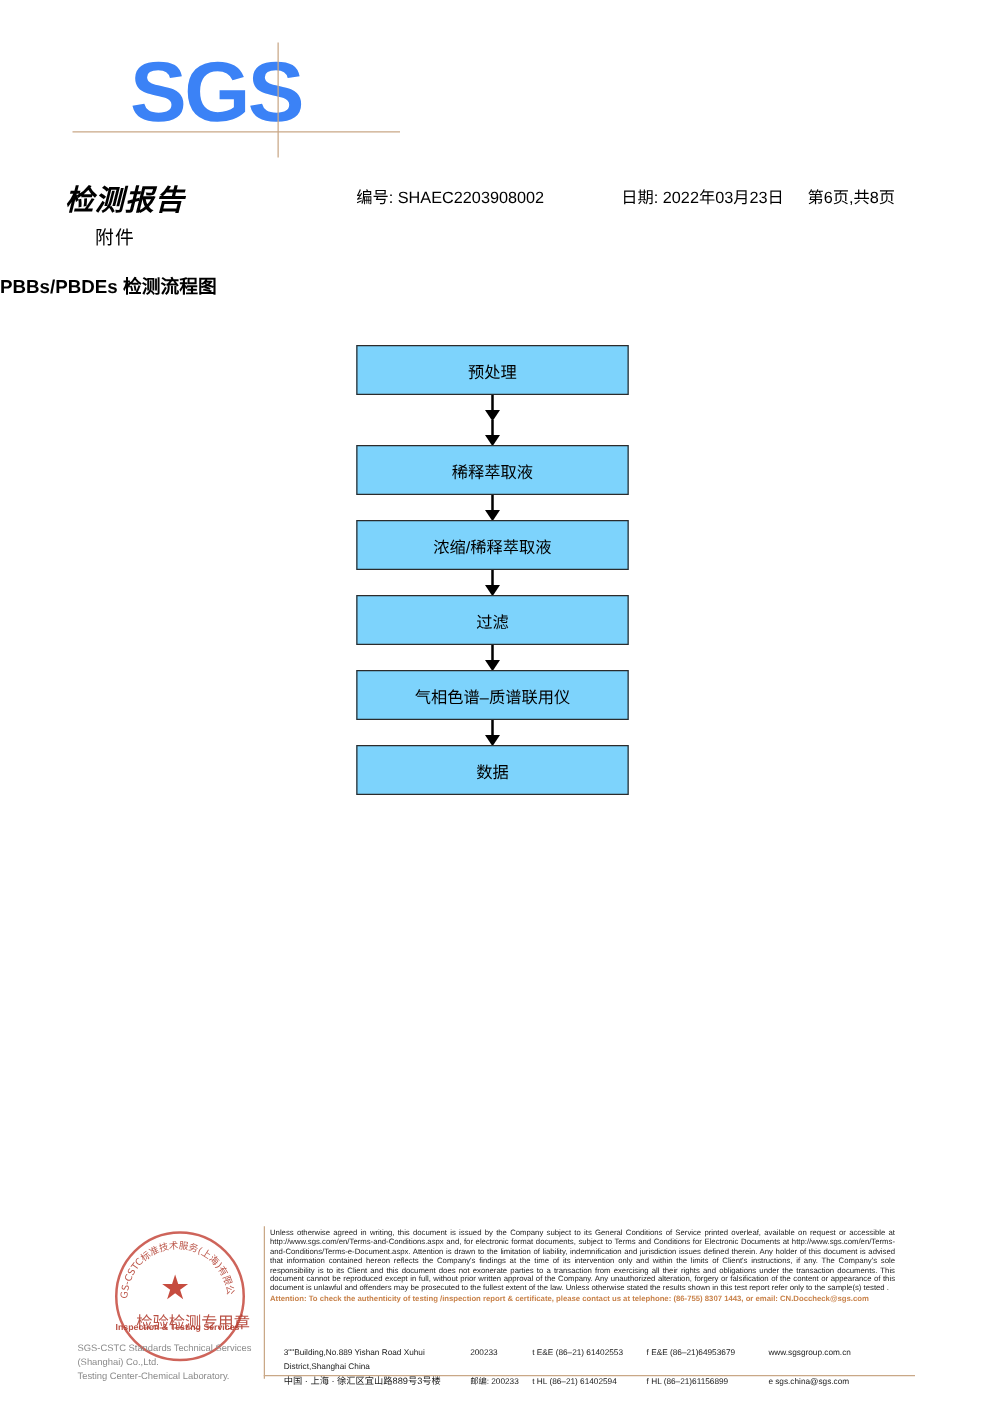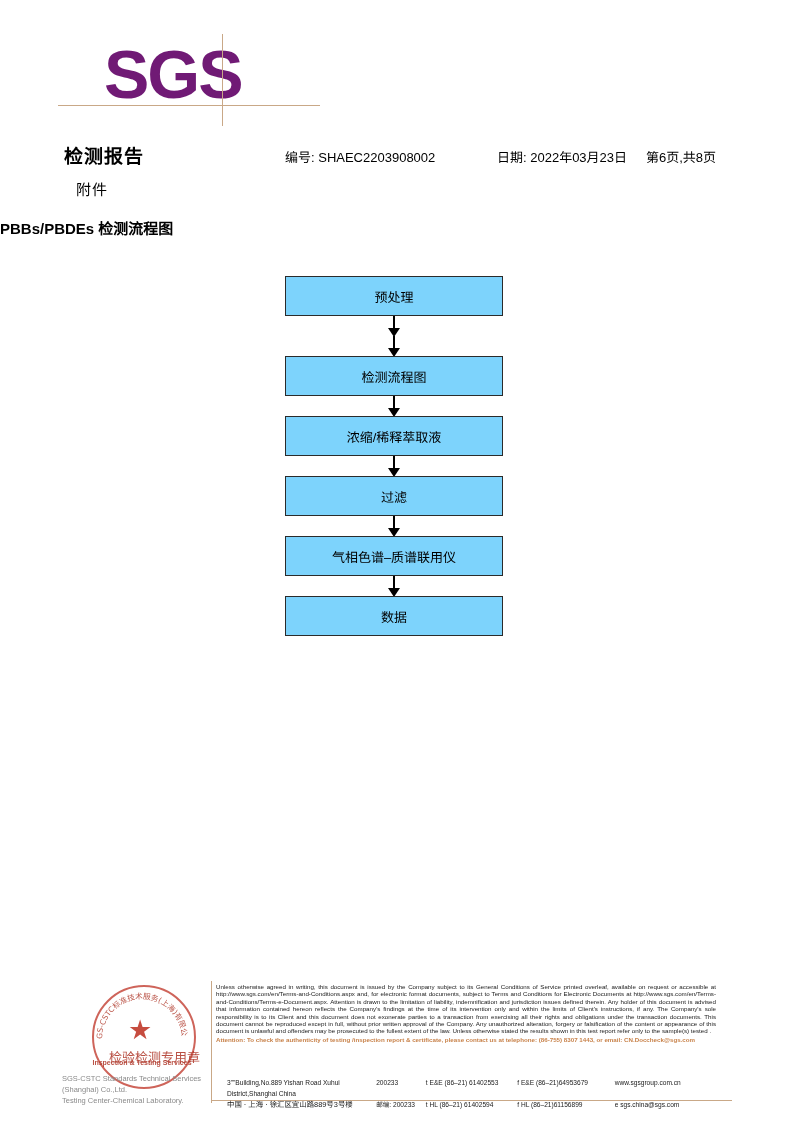--- a/index.html
+++ b/index.html
@@ -29,21 +29,21 @@
     height: 86px;
   }
   .logo-text {
     position: absolute;
     left: 0;
     top: 0;
     font-family: "Liberation Sans", "DejaVu Sans", sans-serif;
     font-weight: bold;
     font-size: 68px;
     letter-spacing: -2px;
-    color: #701a75;
+    color: #3b82f6;
     line-height: 76px;
   }
   .logo-vline {
     position: absolute;
     left: 118px;
     top: -2px;
     width: 1px;
     height: 92px;
     background: #c9a887;
   }
@@ -52,25 +52,26 @@
     left: -46px;
     top: 69px;
     width: 262px;
     height: 1px;
     background: #c9a887;
   }
 
   
   .doc-title {
     position: absolute;
-    left: 64px;
+    left: 52px;
     top: 141px;
-    font-size: 19px;
+    font-size: 23px;
     font-weight: bold;
     letter-spacing: 1px;
+    font-style: italic;
   }
   .doc-subtitle {
     position: absolute;
     left: 76px;
     top: 178px;
     font-size: 15px;
     font-weight: normal;
     letter-spacing: 1px;
   }
   .hdr-no {
@@ -309,21 +310,21 @@
     <div class="flow-arrow">
       <div class="shaft"></div>
         <div class="head"></div>
     </div>
 
     <div class="flow-arrow">
       <div class="shaft"></div>
         <div class="head"></div>
     </div>
 
-    <div class="flow-box">检测流程图</div>
+    <div class="flow-box">稀释萃取液</div>
     <div class="flow-arrow">
       <div class="shaft"></div>
         <div class="head"></div>
     </div>
 
     <div class="flow-box">浓缩/稀释萃取液</div>
     <div class="flow-arrow">
       <div class="shaft"></div>
         <div class="head"></div>
     </div>

